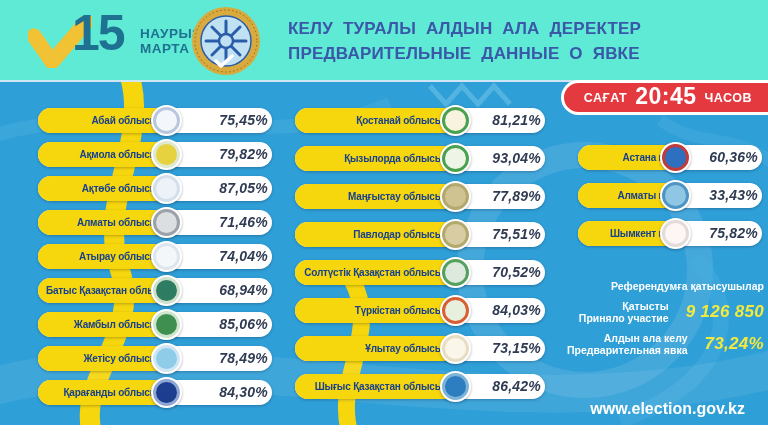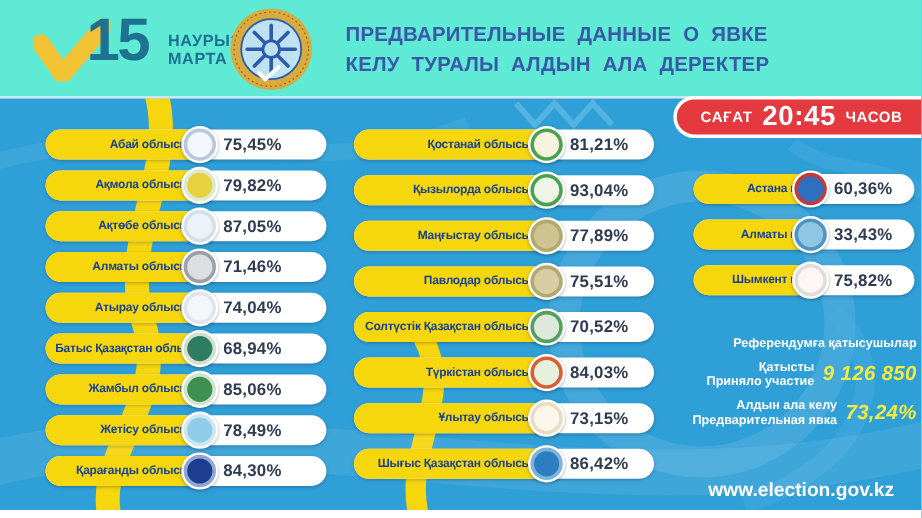--- a/index.html
+++ b/index.html
@@ -40,29 +40,29 @@
   .col-mid   .row-yellow{width:160px;}
   .col-right .row-yellow{width:100px;}
   .row-name{display:block;white-space:nowrap;text-align:right;line-height:25px;
     font-size:10px;font-weight:bold;color:#16418f;letter-spacing:-.2px;padding:0 12px 0 8px;}
   .badge{position:absolute;top:-3px;width:31px;height:31px;border-radius:50%;background:#fff;
     box-shadow:0 1px 3px rgba(0,0,30,.3);}
   .col-left  .badge{left:113px;}
   .col-mid   .badge{left:145px;}
   .col-right .badge{left:82px;}
   .badge-core{position:absolute;inset:2px;border-radius:50%;border:3px solid #ccc;box-sizing:border-box;}
-  .row-value{position:absolute;top:0;line-height:25px;text-align:left;
-    font-size:14px;font-weight:bold;color:#2f3b52;letter-spacing:.2px;}
+  .row-value{position:absolute;top:0;line-height:25px;text-align:right;
+    font-size:14px;font-weight:bold;font-style:italic;color:#2f3b52;letter-spacing:.2px;}
   .col-left  .row-value{left:148px;right:4px;}
   .col-mid   .row-value{left:180px;right:4px;}
   .col-right .row-value{left:117px;right:4px;}
 
   
   .stats{position:absolute;left:538px;top:280px;width:226px;z-index:2;}
-  .stat{display:flex;align-items:center;justify-content:flex-end;gap:7px;margin-bottom:7px;}
+  .stat{display:flex;align-items:center;justify-content:flex-end;gap:17px;margin-bottom:7px;}
   .stat-label{flex:1;text-align:right;font-size:10.5px;font-weight:bold;color:#ffffff;line-height:12.5px;}
   .stat-label span{display:block;}
   .stat-value{font-size:17px;font-weight:bold;font-style:italic;color:#f2ea3d;white-space:nowrap;letter-spacing:.3px;}
 
   .site-url{position:absolute;right:23px;top:400px;font-size:16px;font-weight:bold;color:#ffffff;z-index:2;text-decoration:none;}
   .footer-strip{position:absolute;left:0;right:0;bottom:0;height:7px;background:#ffffff;z-index:4;}
 </style>
 </head>
 <body>
 
@@ -97,22 +97,22 @@
       <g stroke="#2a5caa" stroke-width="3" stroke-linecap="round">
         <line x1="36" y1="16" x2="36" y2="56"></line>
         <line x1="16" y1="36" x2="56" y2="36"></line>
         <line x1="22" y1="22" x2="50" y2="50"></line>
         <line x1="50" y1="22" x2="22" y2="50"></line>
       </g>
       <circle cx="36" cy="36" r="7" fill="#bfe1f1" stroke="#2a5caa" stroke-width="2.5"></circle>
       <path d="M26,56 l5,5 l11,-10" stroke="#ffffff" stroke-width="3.5" fill="none" stroke-linecap="round" stroke-linejoin="round"></path>
     </svg>
     <div class="title">
+      <div>КЕЛУ ТУРАЛЫ АЛДЫН АЛА ДЕРЕКТЕР</div>
       <div>ПРЕДВАРИТЕЛЬНЫЕ ДАННЫЕ О ЯВКЕ</div>
-      <div>КЕЛУ ТУРАЛЫ АЛДЫН АЛА ДЕРЕКТЕР</div>
     </div>
   </div>
 
   <div class="time-badge">
     <span class="small">САҒАТ</span>
     <span class="big">20:45</span>
     <span class="small">ЧАСОВ</span>
   </div>
 
   <div class="col col-left">

